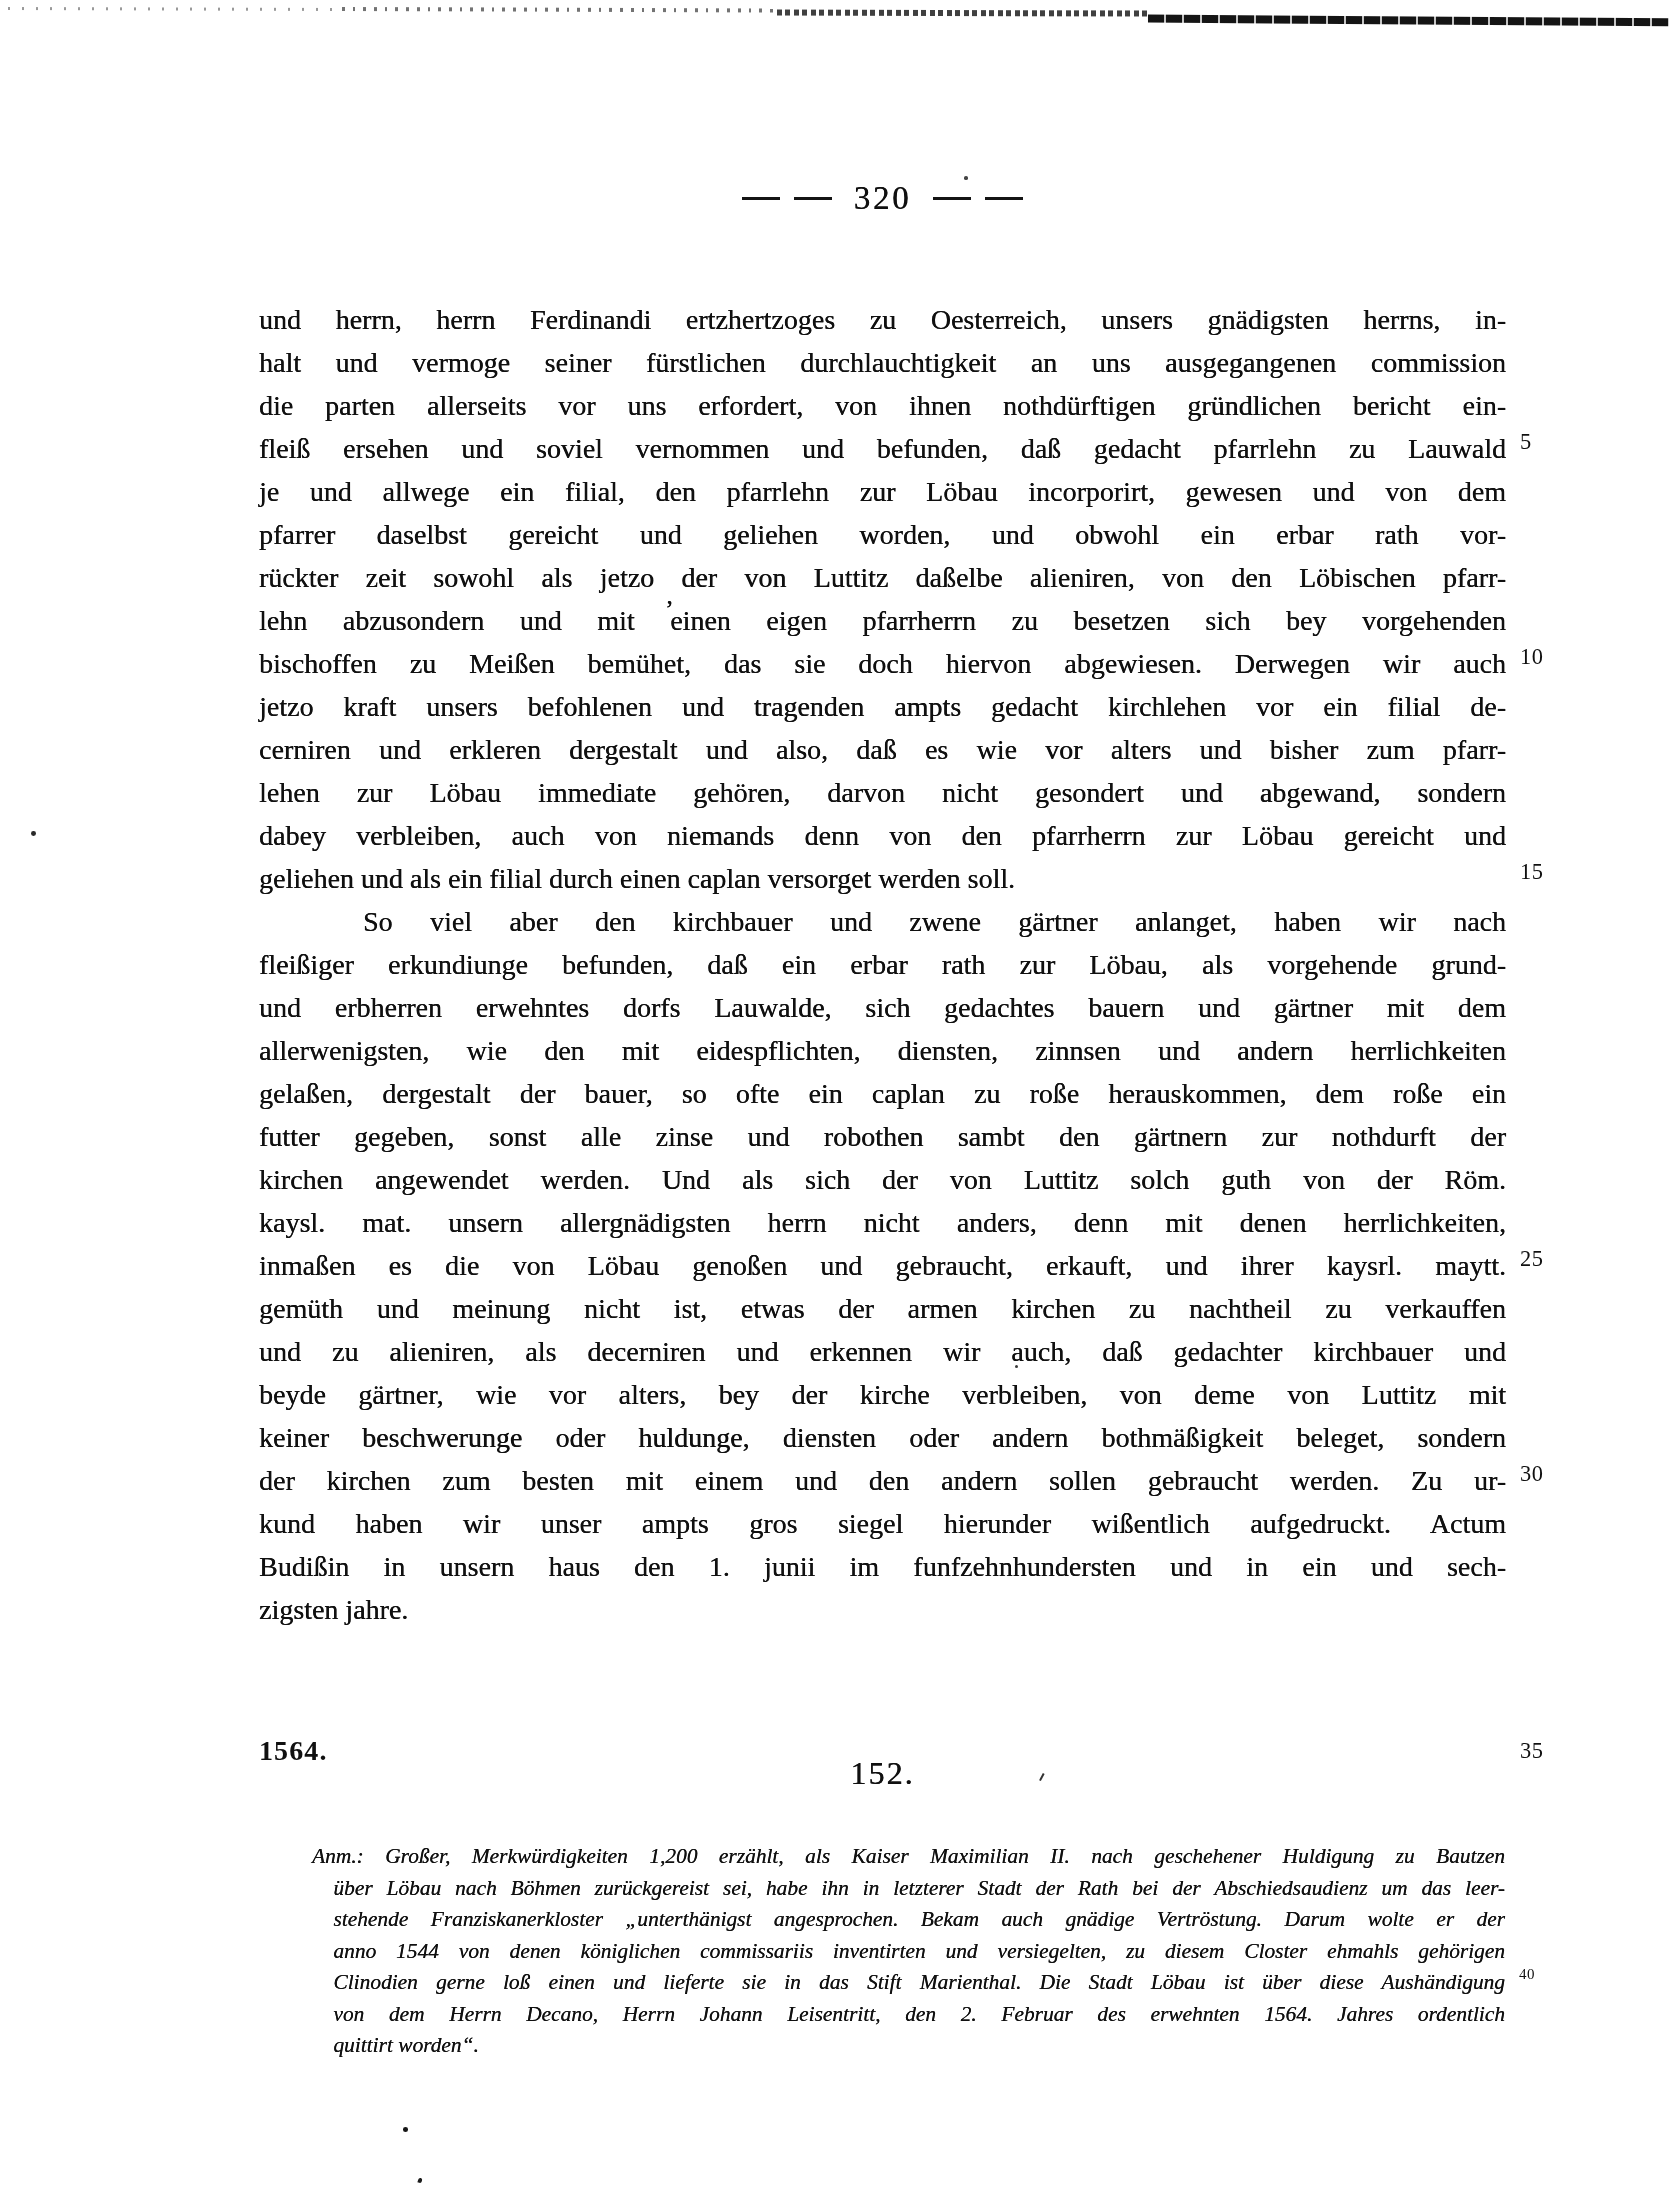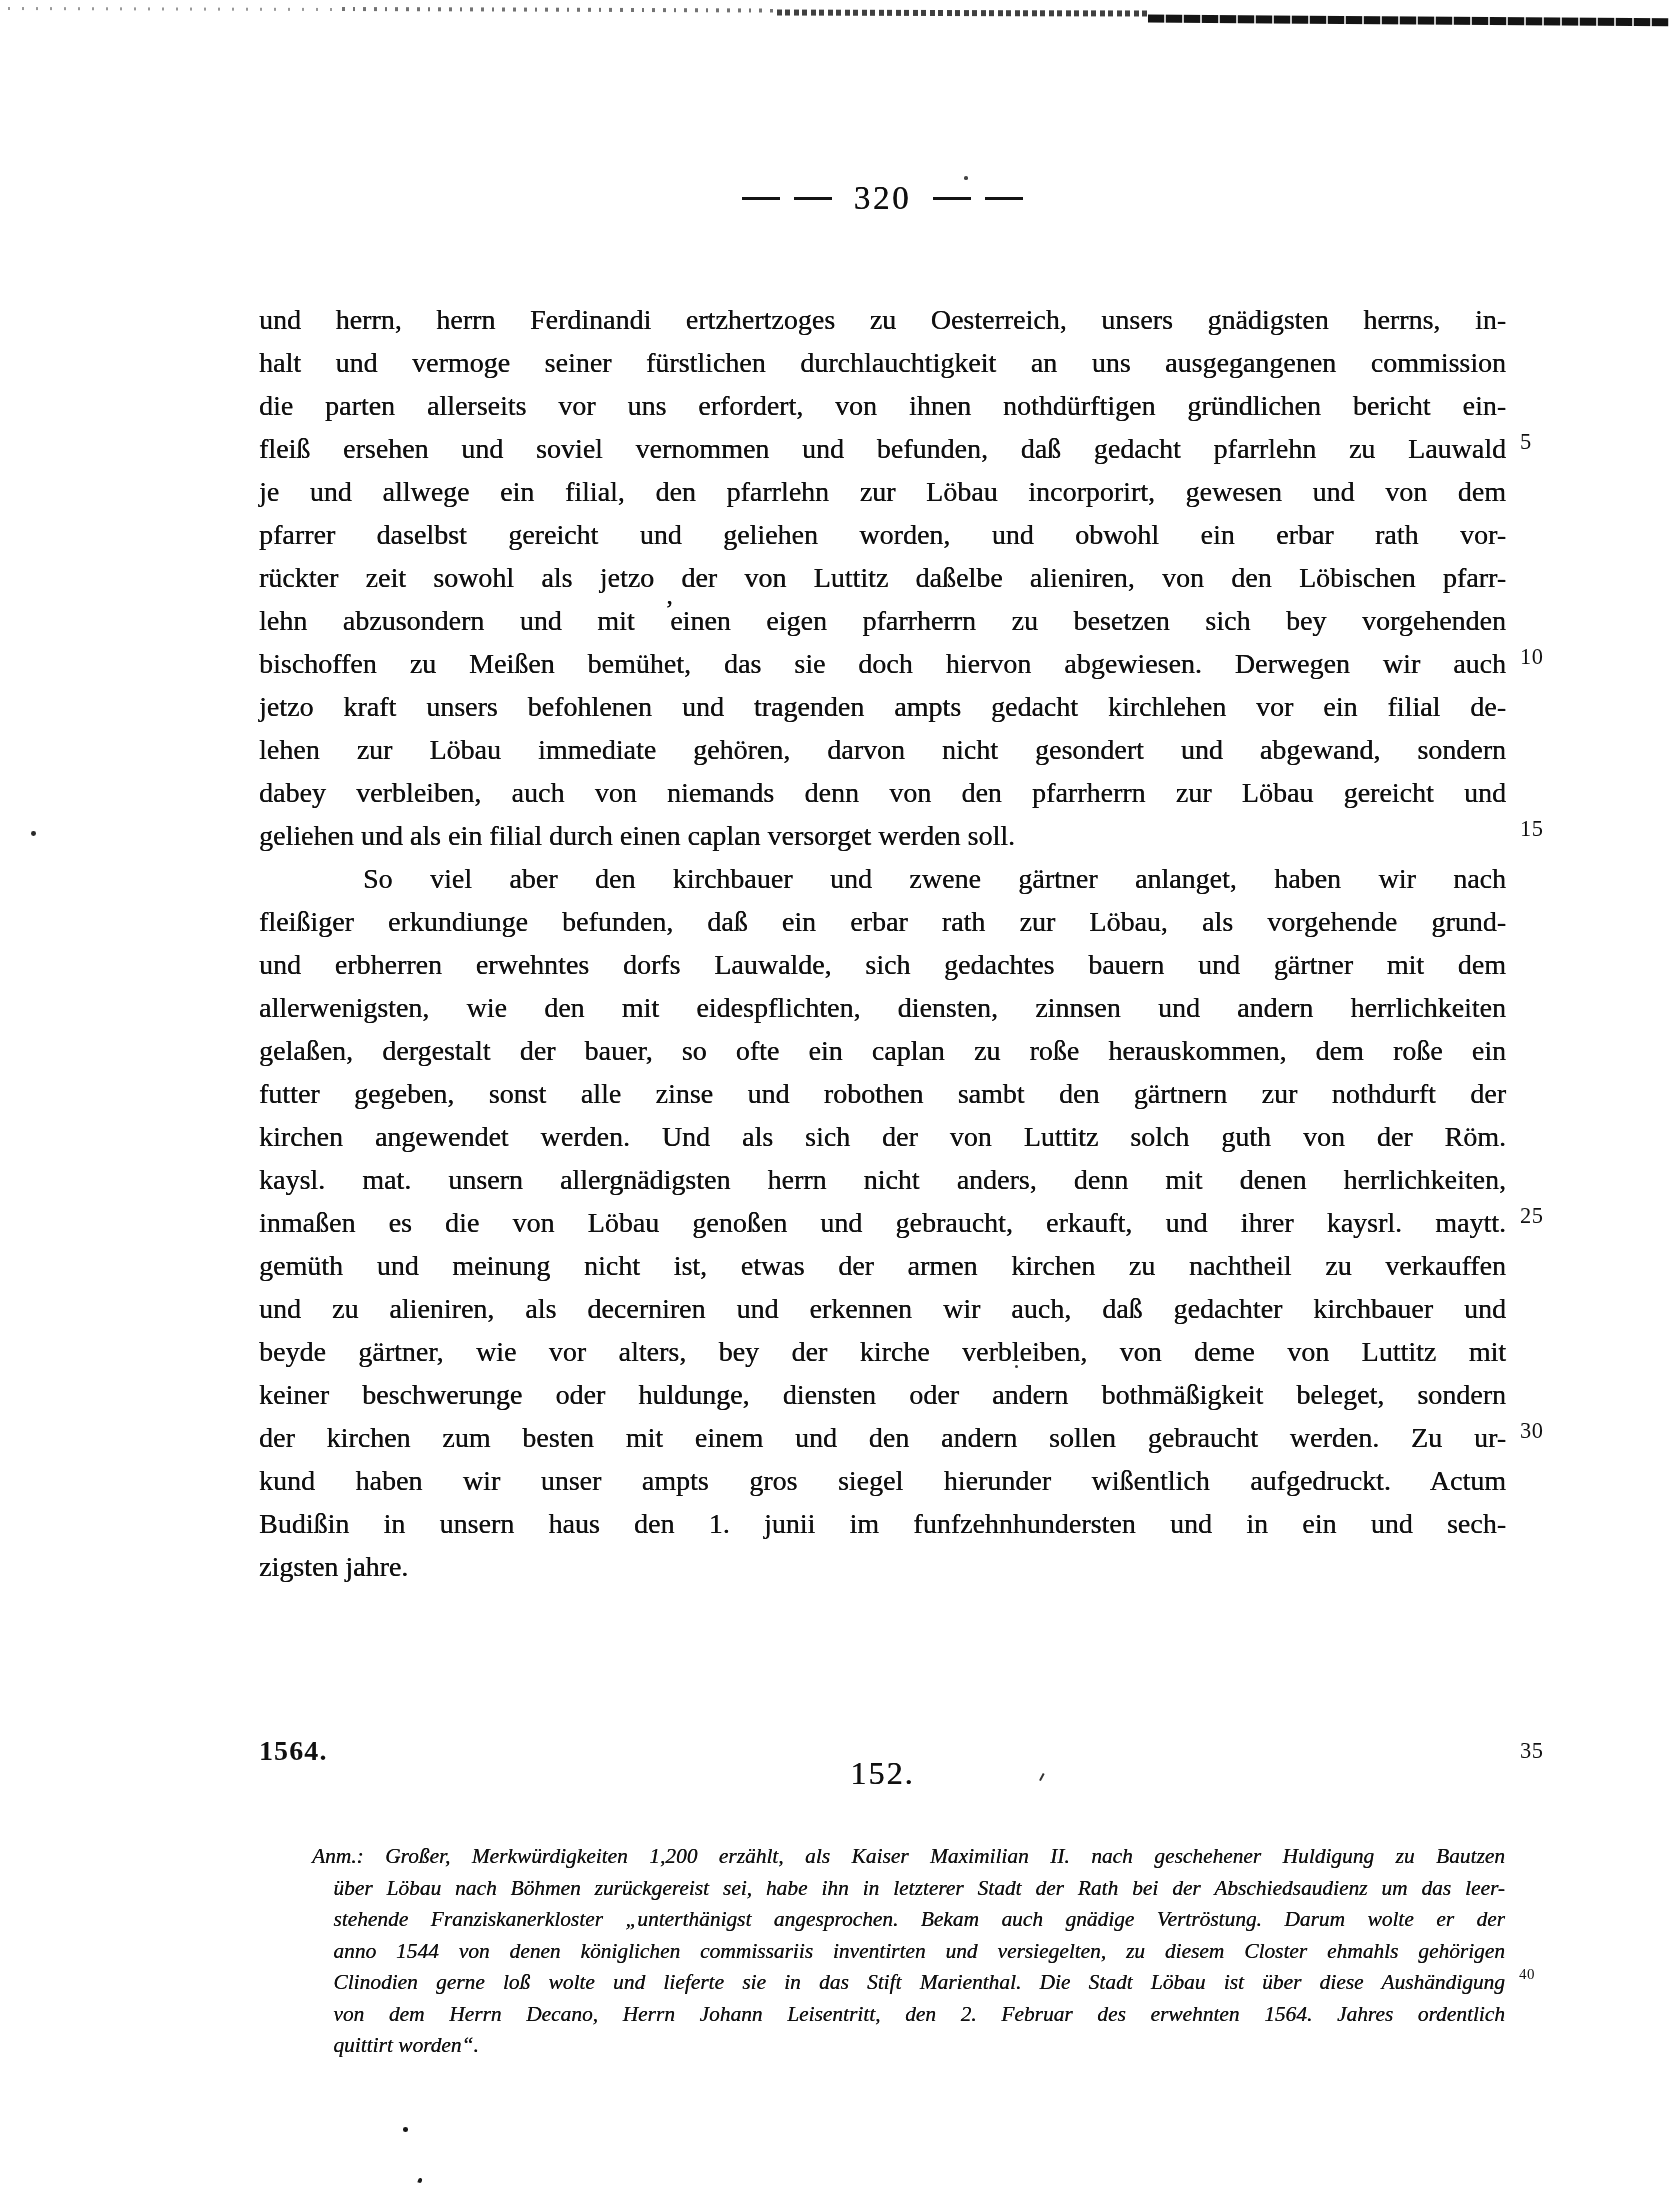--- a/index.html
+++ b/index.html
@@ -108,20 +108,21 @@
       <div class="tline"><span>und herrn, herrn Ferdinandi ertzhertzoges zu Oesterreich, unsers gnädigsten herrns, in-</span></div>
       <div class="tline"><span>halt und vermoge seiner fürstlichen durchlauchtigkeit an uns ausgegangenen commission</span></div>
       <div class="tline"><span>die parten allerseits vor uns erfordert, von ihnen nothdürftigen gründlichen bericht ein-</span></div>
       <div class="tline"><span>fleiß ersehen und soviel vernommen und befunden, daß gedacht pfarrlehn zu Lauwald</span><span class="mnum">5</span></div>
       <div class="tline"><span>je und allwege ein filial, den pfarrlehn zur Löbau incorporirt, gewesen und von dem</span></div>
       <div class="tline"><span>pfarrer daselbst gereicht und geliehen worden, und obwohl ein erbar rath vor-</span></div>
       <div class="tline"><span>rückter zeit sowohl als jetzo der von Luttitz daßelbe alieniren, von den Löbischen pfarr-</span></div>
       <div class="tline"><span>lehn abzusondern und mit einen eigen pfarrherrn zu besetzen sich bey vorgehenden</span></div>
       <div class="tline"><span>bischoffen zu Meißen bemühet, das sie doch hiervon abgewiesen.  Derwegen wir auch</span><span class="mnum">10</span></div>
       <div class="tline"><span>jetzo kraft unsers befohlenen und tragenden ampts gedacht kirchlehen vor ein filial de-</span></div>
+      <div class="tline"><span>cerniren und erkleren dergestalt und also, daß es wie vor alters und bisher zum pfarr-</span></div>
       <div class="tline"><span>lehen zur Löbau immediate gehören, darvon nicht gesondert und abgewand, sondern</span></div>
       <div class="tline"><span>dabey verbleiben, auch von niemands denn von den pfarrherrn zur Löbau gereicht und</span></div>
       <div class="tline end"><span>geliehen und als ein filial durch einen caplan versorget werden soll.</span><span class="mnum">15</span></div>
       <div class="tline indent"><span>So viel aber den kirchbauer und zwene gärtner anlanget, haben wir nach</span></div>
       <div class="tline"><span>fleißiger erkundiunge befunden, daß ein erbar rath zur Löbau, als vorgehende grund-</span></div>
       <div class="tline"><span>und erbherren erwehntes dorfs Lauwalde, sich gedachtes bauern und gärtner mit dem</span></div>
       <div class="tline"><span>allerwenigsten, wie den mit eidespflichten, diensten, zinnsen und andern herrlichkeiten</span></div>
       <div class="tline"><span>gelaßen, dergestalt der bauer, so ofte ein caplan zu roße herauskommen, dem roße ein</span></div>
       <div class="tline"><span>futter gegeben, sonst alle zinse und robothen sambt den gärtnern zur nothdurft der</span></div>
       <div class="tline"><span>kirchen angewendet werden.  Und als sich der von Luttitz solch guth von der Röm.</span></div>
@@ -142,21 +143,21 @@
   <div class="dateline">
     <span>1564.</span>
     <span class="mnum">35</span>
   </div>
 
   <div class="annot" id="annot">
       <div class="aline"><span>Anm.: Großer, Merkwürdigkeiten 1,200 erzählt, als Kaiser Maximilian II. nach geschehener Huldigung zu Bautzen</span></div>
       <div class="aline cont"><span>über Löbau nach Böhmen zurückgereist sei, habe ihn in letzterer Stadt der Rath bei der Abschiedsaudienz um das leer-</span></div>
       <div class="aline cont"><span>stehende Franziskanerkloster „unterthänigst angesprochen.  Bekam auch gnädige Vertröstung.  Darum wolte er der</span></div>
       <div class="aline cont"><span>anno 1544 von denen königlichen commissariis inventirten und versiegelten, zu diesem Closter ehmahls gehörigen</span></div>
-      <div class="aline cont"><span>Clinodien gerne loß wolte und lieferte sie in das Stift Marienthal.  Die Stadt Löbau ist über diese Aushändigung</span><span class="mnum">40</span></div>
+      <div class="aline cont"><span>Clinodien gerne loß einen und lieferte sie in das Stift Marienthal.  Die Stadt Löbau ist über diese Aushändigung</span><span class="mnum">40</span></div>
       <div class="aline cont"><span>von dem Herrn Decano, Herrn Johann Leisentritt, den 2. Februar des erwehnten 1564. Jahres ordentlich</span></div>
       <div class="aline end cont"><span>quittirt worden“.</span></div>
     </div>
 
   <div class="art apos">’</div>
   <div class="art dot1"></div>
   <div class="art dot2"></div>
   <div class="art dot3"></div>
   <div class="art dot4"></div>
   <div class="art tick1"></div>

